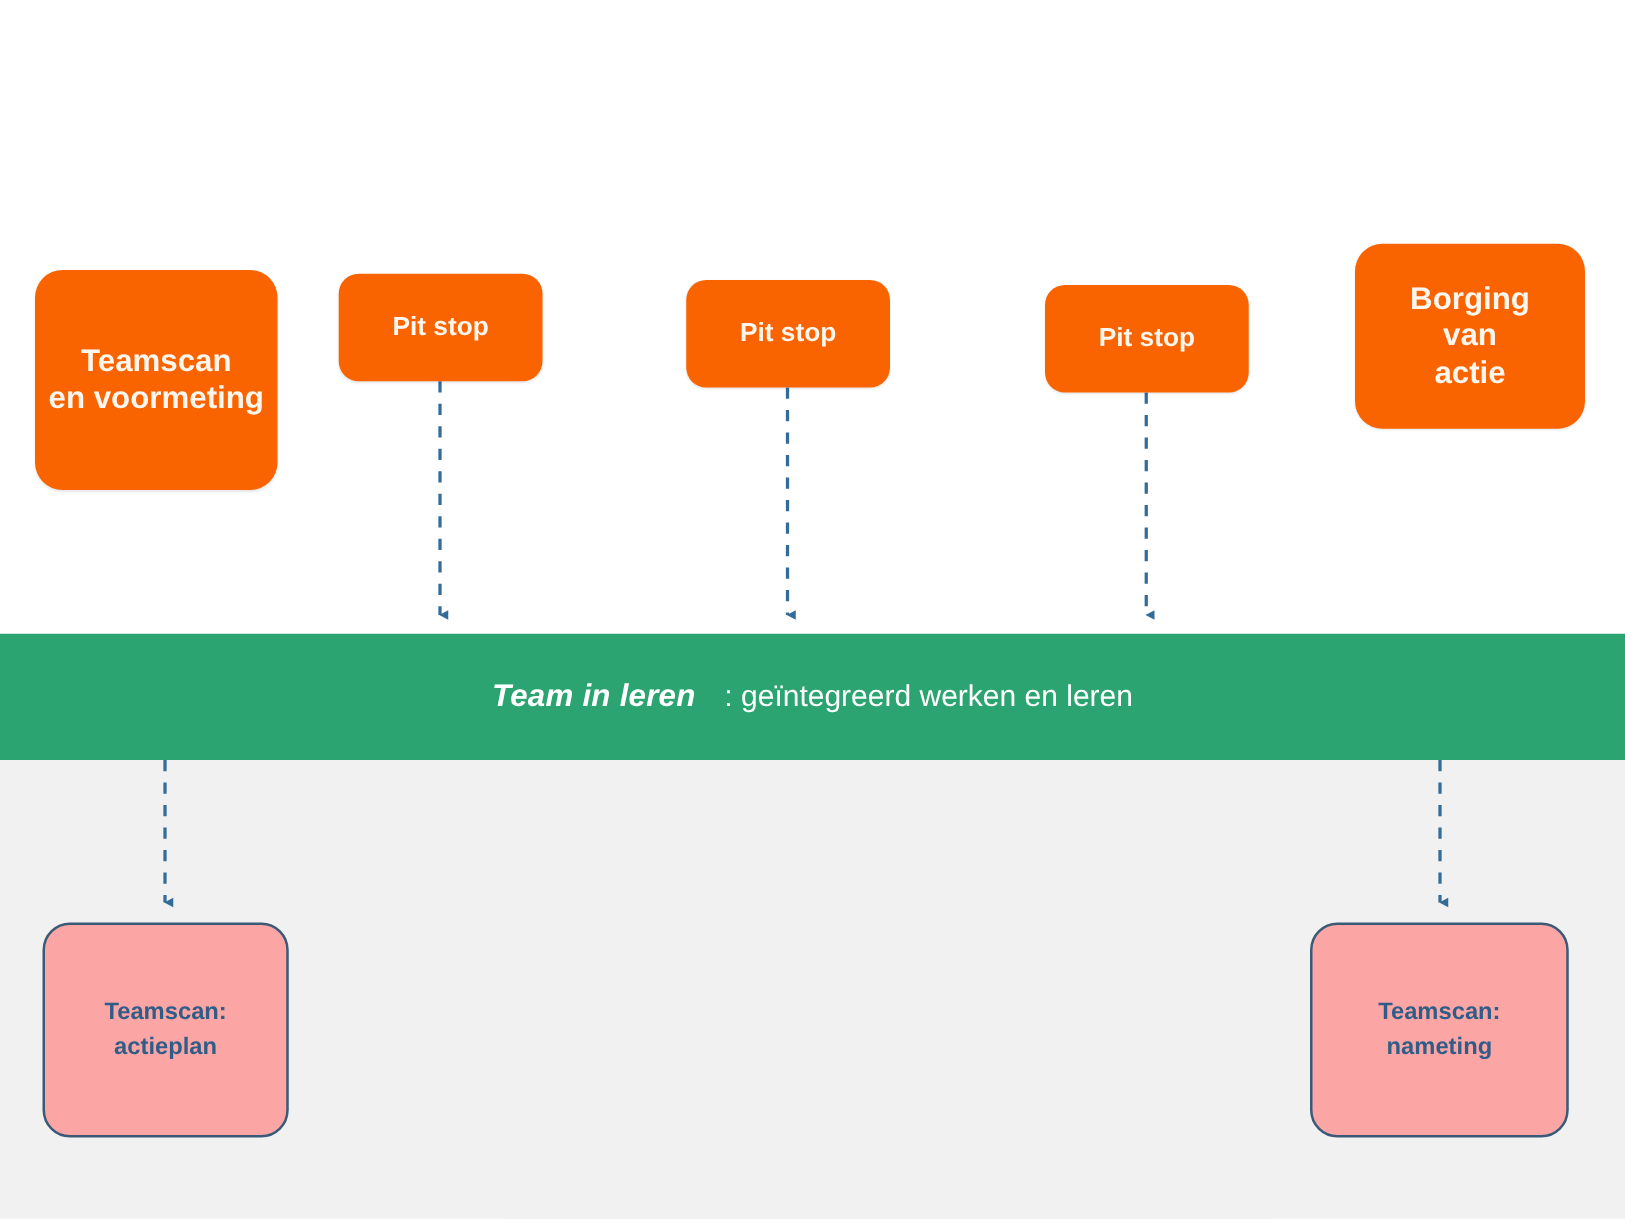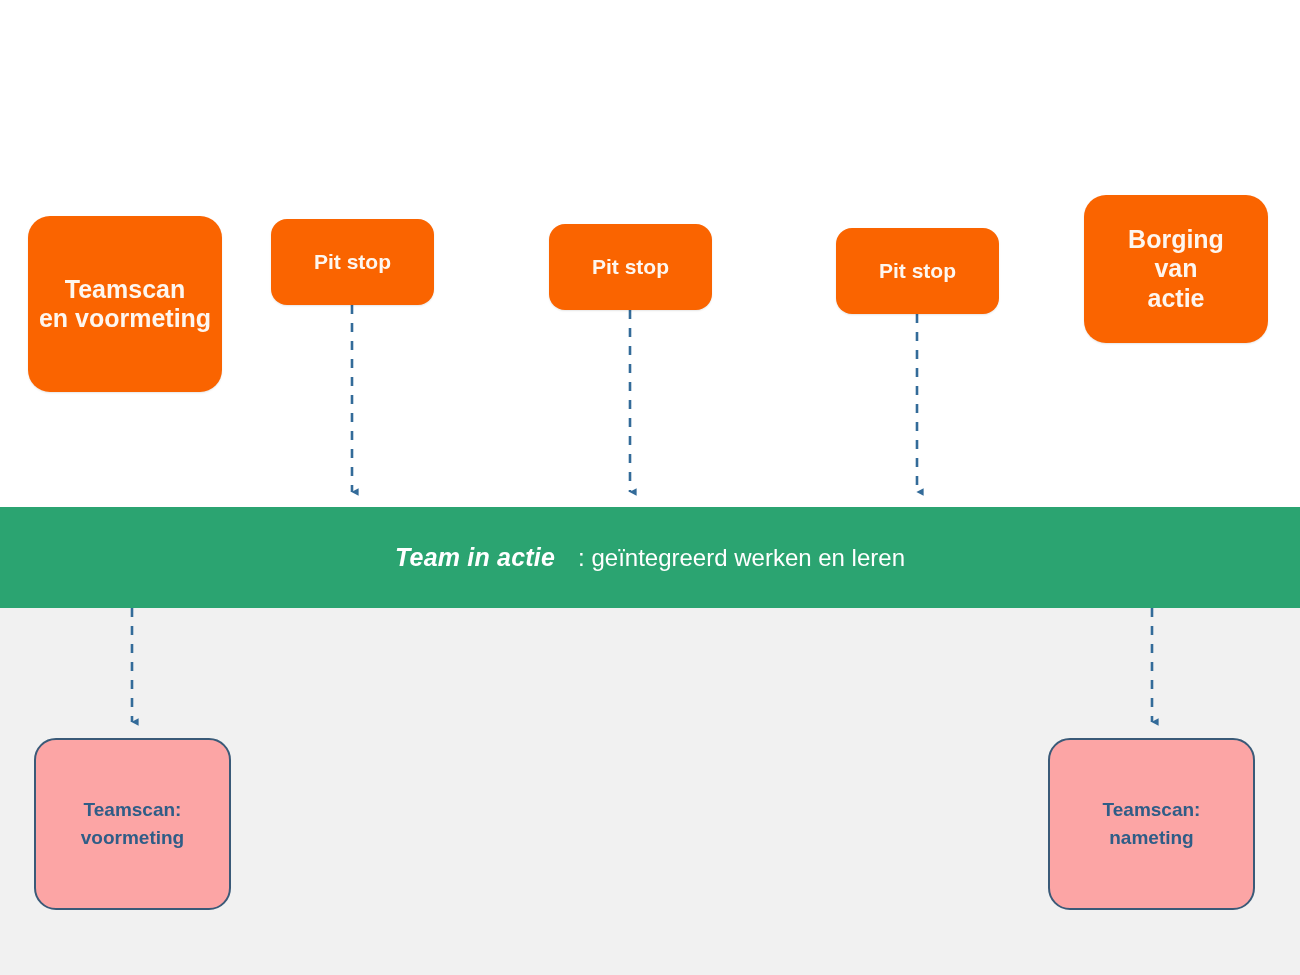--- a/index.html
+++ b/index.html
@@ -145,30 +145,30 @@
 
   <div class="orange-box big" style="left:1084px; top:195px; width:184px; height:148px;">
     <span>
       <span>Borging</span><br>
       <span>van</span><br>
       <span>actie</span>
     </span>
   </div>
 
   <div class="green-band">
-    <span class="bi">Team in actie</span>
+    <span class="bi">Team in leren</span>
     <span class="rest">
       <span>: </span><span>geïntegreerd werken en leren</span>
     </span>
   </div>
 
   <div class="white-box" style="left:34px; top:738px; width:197px; height:172px;">
     <span>
       <span>Teamscan:</span><br>
-      <span>voormeting</span>
+      <span>actieplan</span>
     </span>
   </div>
 
   <div class="white-box" style="left:1048px; top:738px; width:207px; height:172px;">
     <span>
       <span>Teamscan:</span><br>
       <span>nameting</span>
     </span>
   </div>
 

